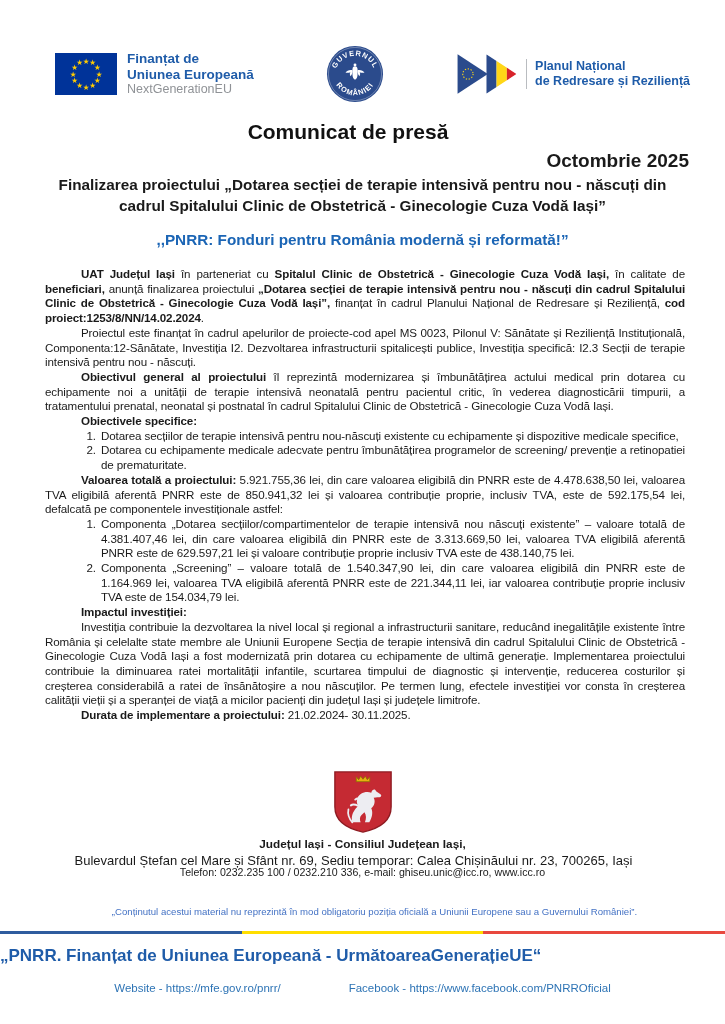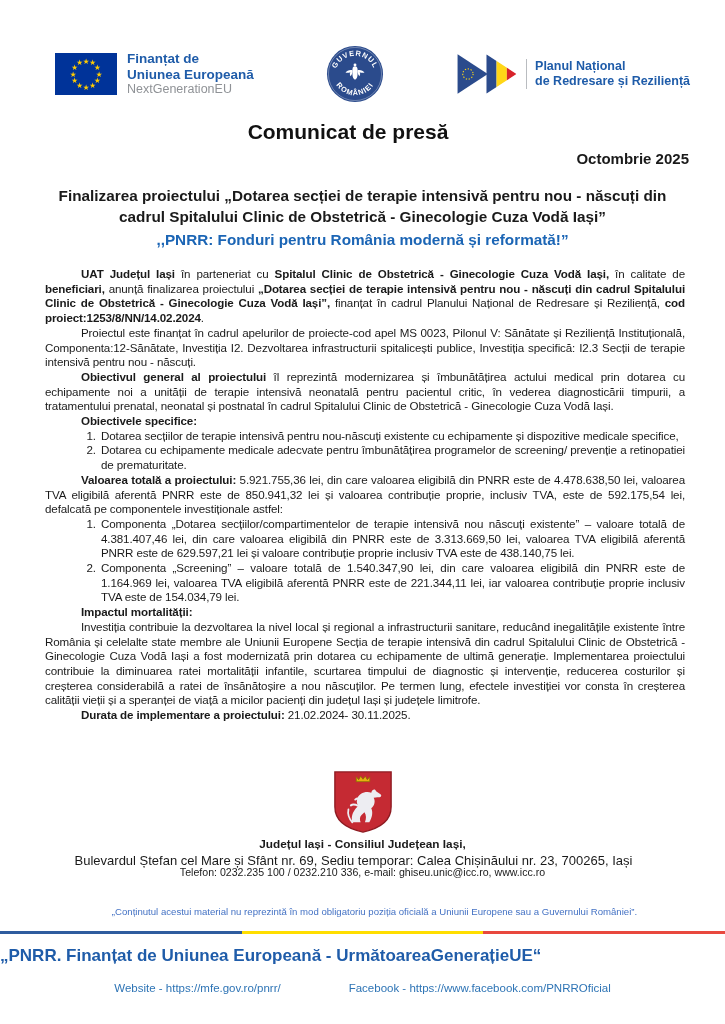--- a/index.html
+++ b/index.html
@@ -12,22 +12,22 @@
   .logo-block{display:flex;align-items:center;}
   .eu-text{margin-left:10px;line-height:1.15;}
   .eu-text .l1,.eu-text .l2{font-weight:bold;color:#1F5CA9;font-size:13.5px;}
   .eu-text .l3{color:#8f9296;font-size:12.5px;}
   .pnrr-text{margin-left:8px;padding-left:8px;border-left:1.5px solid #b9bcc0;
              line-height:1.2;font-weight:bold;color:#1F5CA9;font-size:12.5px;}
 
   
   .doc-title{position:absolute;top:120px;left:0;width:696px;text-align:center;
              font-size:21px;font-weight:bold;color:#111;}
-  .doc-date{position:absolute;top:150px;right:36px;font-size:15px;font-weight:bold;}
-  .headline{position:absolute;top:185px;left:42px;width:641px;text-align:center;
+  .doc-date{position:absolute;top:150px;right:36px;font-size:19px;font-weight:bold;}
+  .headline{position:absolute;top:174px;left:42px;width:641px;text-align:center;
             font-size:15.3px;font-weight:bold;line-height:21px;}
   .slogan{position:absolute;top:231px;left:0;width:725px;text-align:center;
           font-size:15.3px;font-weight:bold;color:#1B65B5;}
 
   
   .body-text{position:absolute;top:267px;left:45px;width:640px;
              font-size:11.6px;line-height:14.7px;text-align:justify;
              letter-spacing:-0.12px;}
   .body-text p{margin:0;}
   .ind{text-indent:36px;}
@@ -140,21 +140,21 @@
     <p class="ind lead-head">Obiectivele specifice:</p>
     <ol>
       <li>Dotarea secțiilor de terapie intensivă pentru nou-născuți existente cu echipamente și dispozitive medicale specifice,</li>
       <li>Dotarea cu echipamente medicale adecvate pentru îmbunătățirea programelor de screening/ prevenție a retinopatiei de prematuritate.</li>
     </ol>
     <p class="ind"><b>Valoarea totală a proiectului:</b><span> 5.921.755,36 lei, din care valoarea eligibilă din PNRR este de 4.478.638,50 lei, valoarea TVA eligibilă aferentă PNRR este de 850.941,32 lei și valoarea contribuție proprie, inclusiv TVA, este de 592.175,54 lei, defalcată pe componentele investiționale astfel:</span></p>
     <ol>
       <li>Componenta „Dotarea secțiilor/compartimentelor de terapie intensivă nou născuți existente” – valoare totală de 4.381.407,46 lei, din care valoarea eligibilă din PNRR este de 3.313.669,50 lei, valoarea TVA eligibilă aferentă PNRR este de 629.597,21 lei și valoare contribuție proprie inclusiv TVA este de 438.140,75 lei.</li>
       <li>Componenta „Screening” – valoare totală de 1.540.347,90 lei, din care valoarea eligibilă din PNRR este de 1.164.969 lei, valoarea TVA eligibilă aferentă PNRR este de 221.344,11 lei, iar valoarea contribuție proprie inclusiv TVA este de 154.034,79 lei.</li>
     </ol>
-    <p class="ind lead-head">Impactul mortalității:</p>
+    <p class="ind lead-head">Impactul investiției:</p>
     <p class="ind">Investiția contribuie la dezvoltarea la nivel local și regional a infrastructurii sanitare, reducând inegalitățile existente între România și celelalte state membre ale Uniunii Europene  Secția de terapie intensivă din cadrul Spitalului Clinic de Obstetrică - Ginecologie Cuza Vodă Iași a fost modernizată prin dotarea cu echipamente de ultimă generație. Implementarea proiectului contribuie la diminuarea ratei mortalității infantile, scurtarea timpului de diagnostic și intervenție, reducerea costurilor și creșterea considerabilă a ratei de însănătoșire a nou născuților. Pe termen lung, efectele investiției vor consta în creșterea calității vieții și a speranței de viață a micilor pacienți din județul Iași și județele limitrofe.</p>
     <p class="ind"><b>Durata de implementare a proiectului:</b><span> 21.02.2024- 30.11.2025.</span></p>
   </div>
 
   <svg class="coa" width="62" height="64" viewBox="0 0 62 66">
     <path d="M2,2 H60 V38 Q60,58 31,64 Q2,58 2,38 Z" fill="#C52A33" stroke="#8E1B22" stroke-width="1.4"></path>
     <g>
       <path d="M24,7 l2.6,3 2-3.6 2.4,3.2 2.4-3.2 2,3.6 2.6-3 v5 h-14 z" fill="#E7B importance10"></path>
       <path d="M24,7 l2.6,3 2-3.6 2.4,3.2 2.4-3.2 2,3.6 2.6-3 v5 h-14 z" fill="#E7B010" stroke="#9a7206" stroke-width="0.7"></path>
     </g>

